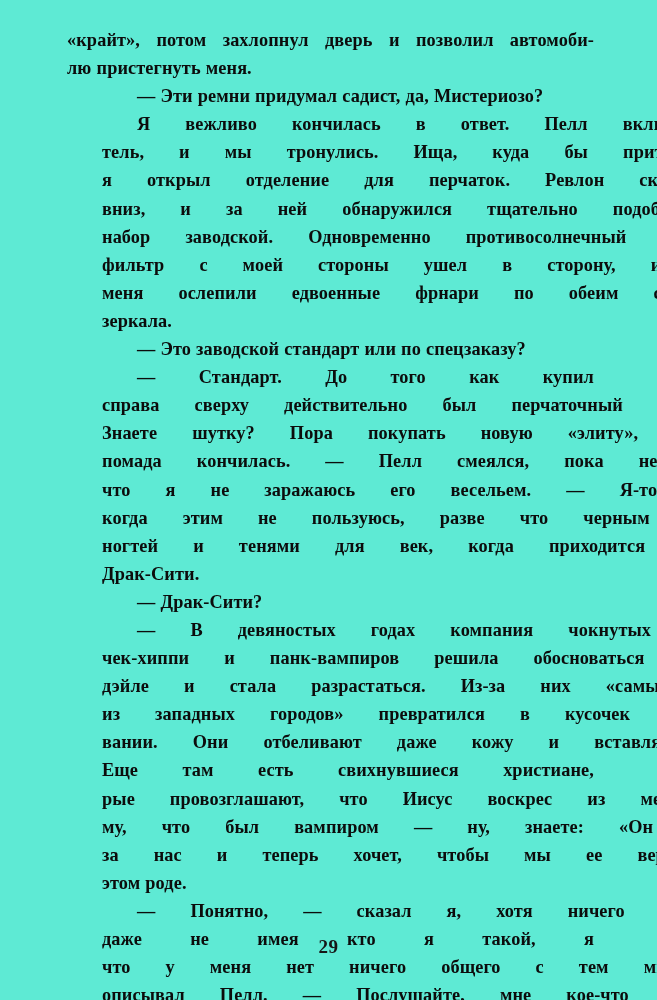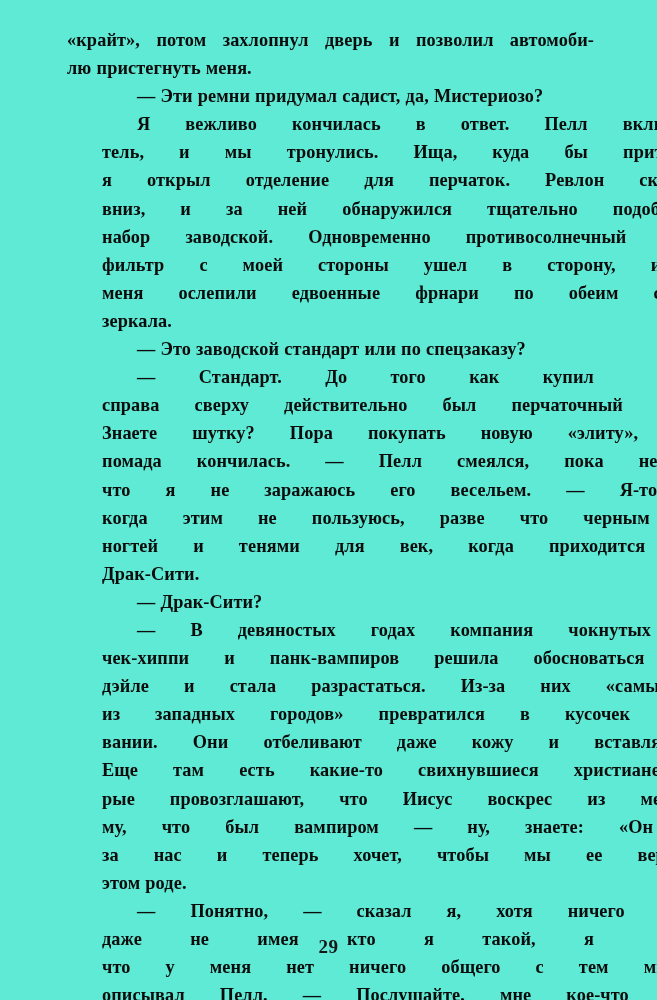--- a/index.html
+++ b/index.html
@@ -118,21 +118,21 @@
       </p>
       <p class="para indent">
         <span class="line indent-first">— Драк-Сити?</span>
       </p>
       <p class="para indent">
         <span class="line just indent-first"><span>—</span><span>В</span><span>девяностых</span><span>годах</span><span>компания</span><span>чокнутых</span><span>ведьмо-</span></span>
         <span class="line just"><span>чек-хиппи</span><span>и</span><span>панк-вампиров</span><span>решила</span><span>обосноваться</span><span>в</span></span>
         <span class="line just"><span>дэйле</span><span>и</span><span>стала</span><span>разрастаться.</span><span>Из-за</span><span>них</span><span>«самый</span></span>
         <span class="line just"><span>из</span><span>западных</span><span>городов»</span><span>превратился</span><span>в</span><span>кусочек</span><span>Трансиль-</span></span>
         <span class="line just"><span>вании.</span><span>Они</span><span>отбеливают</span><span>даже</span><span>кожу</span><span>и</span><span>вставляют</span></span>
-        <span class="line just"><span>Еще</span><span>там</span><span>есть</span><span>какие-то</span><span>свихнувшиеся</span><span>христиане,</span></span>
+        <span class="line just"><span>Еще</span><span>там</span><span>есть</span><span>свихнувшиеся</span><span>христиане,</span></span>
         <span class="line just"><span>рые</span><span>провозглашают,</span><span>что</span><span>Иисус</span><span>воскрес</span><span>из</span><span>мертвых</span></span>
         <span class="line just"><span>му,</span><span>что</span><span>был</span><span>вампиром</span><span>—</span><span>ну,</span><span>знаете:</span><span>«Он</span><span>пролил</span></span>
         <span class="line just"><span>за</span><span>нас</span><span>и</span><span>теперь</span><span>хочет,</span><span>чтобы</span><span>мы</span><span>ее</span><span>вернули»,</span></span>
         <span class="line">этом роде.</span>
       </p>
       <p class="para indent">
         <span class="line just indent-first"><span>—</span><span>Понятно,</span><span>—</span><span>сказал</span><span>я,</span><span>хотя</span><span>ничего</span><span>не</span></span>
         <span class="line just"><span>даже</span><span>не</span><span>имея</span><span>кто</span><span>я</span><span>такой,</span><span>я</span></span>
         <span class="line just"><span>что</span><span>у</span><span>меня</span><span>нет</span><span>ничего</span><span>общего</span><span>с</span><span>тем</span><span>миром,</span></span>
         <span class="line just"><span>описывал</span><span>Пелл.</span><span>—</span><span>Послушайте,</span><span>мне</span><span>кое-что</span><span>нужно.</span></span>

